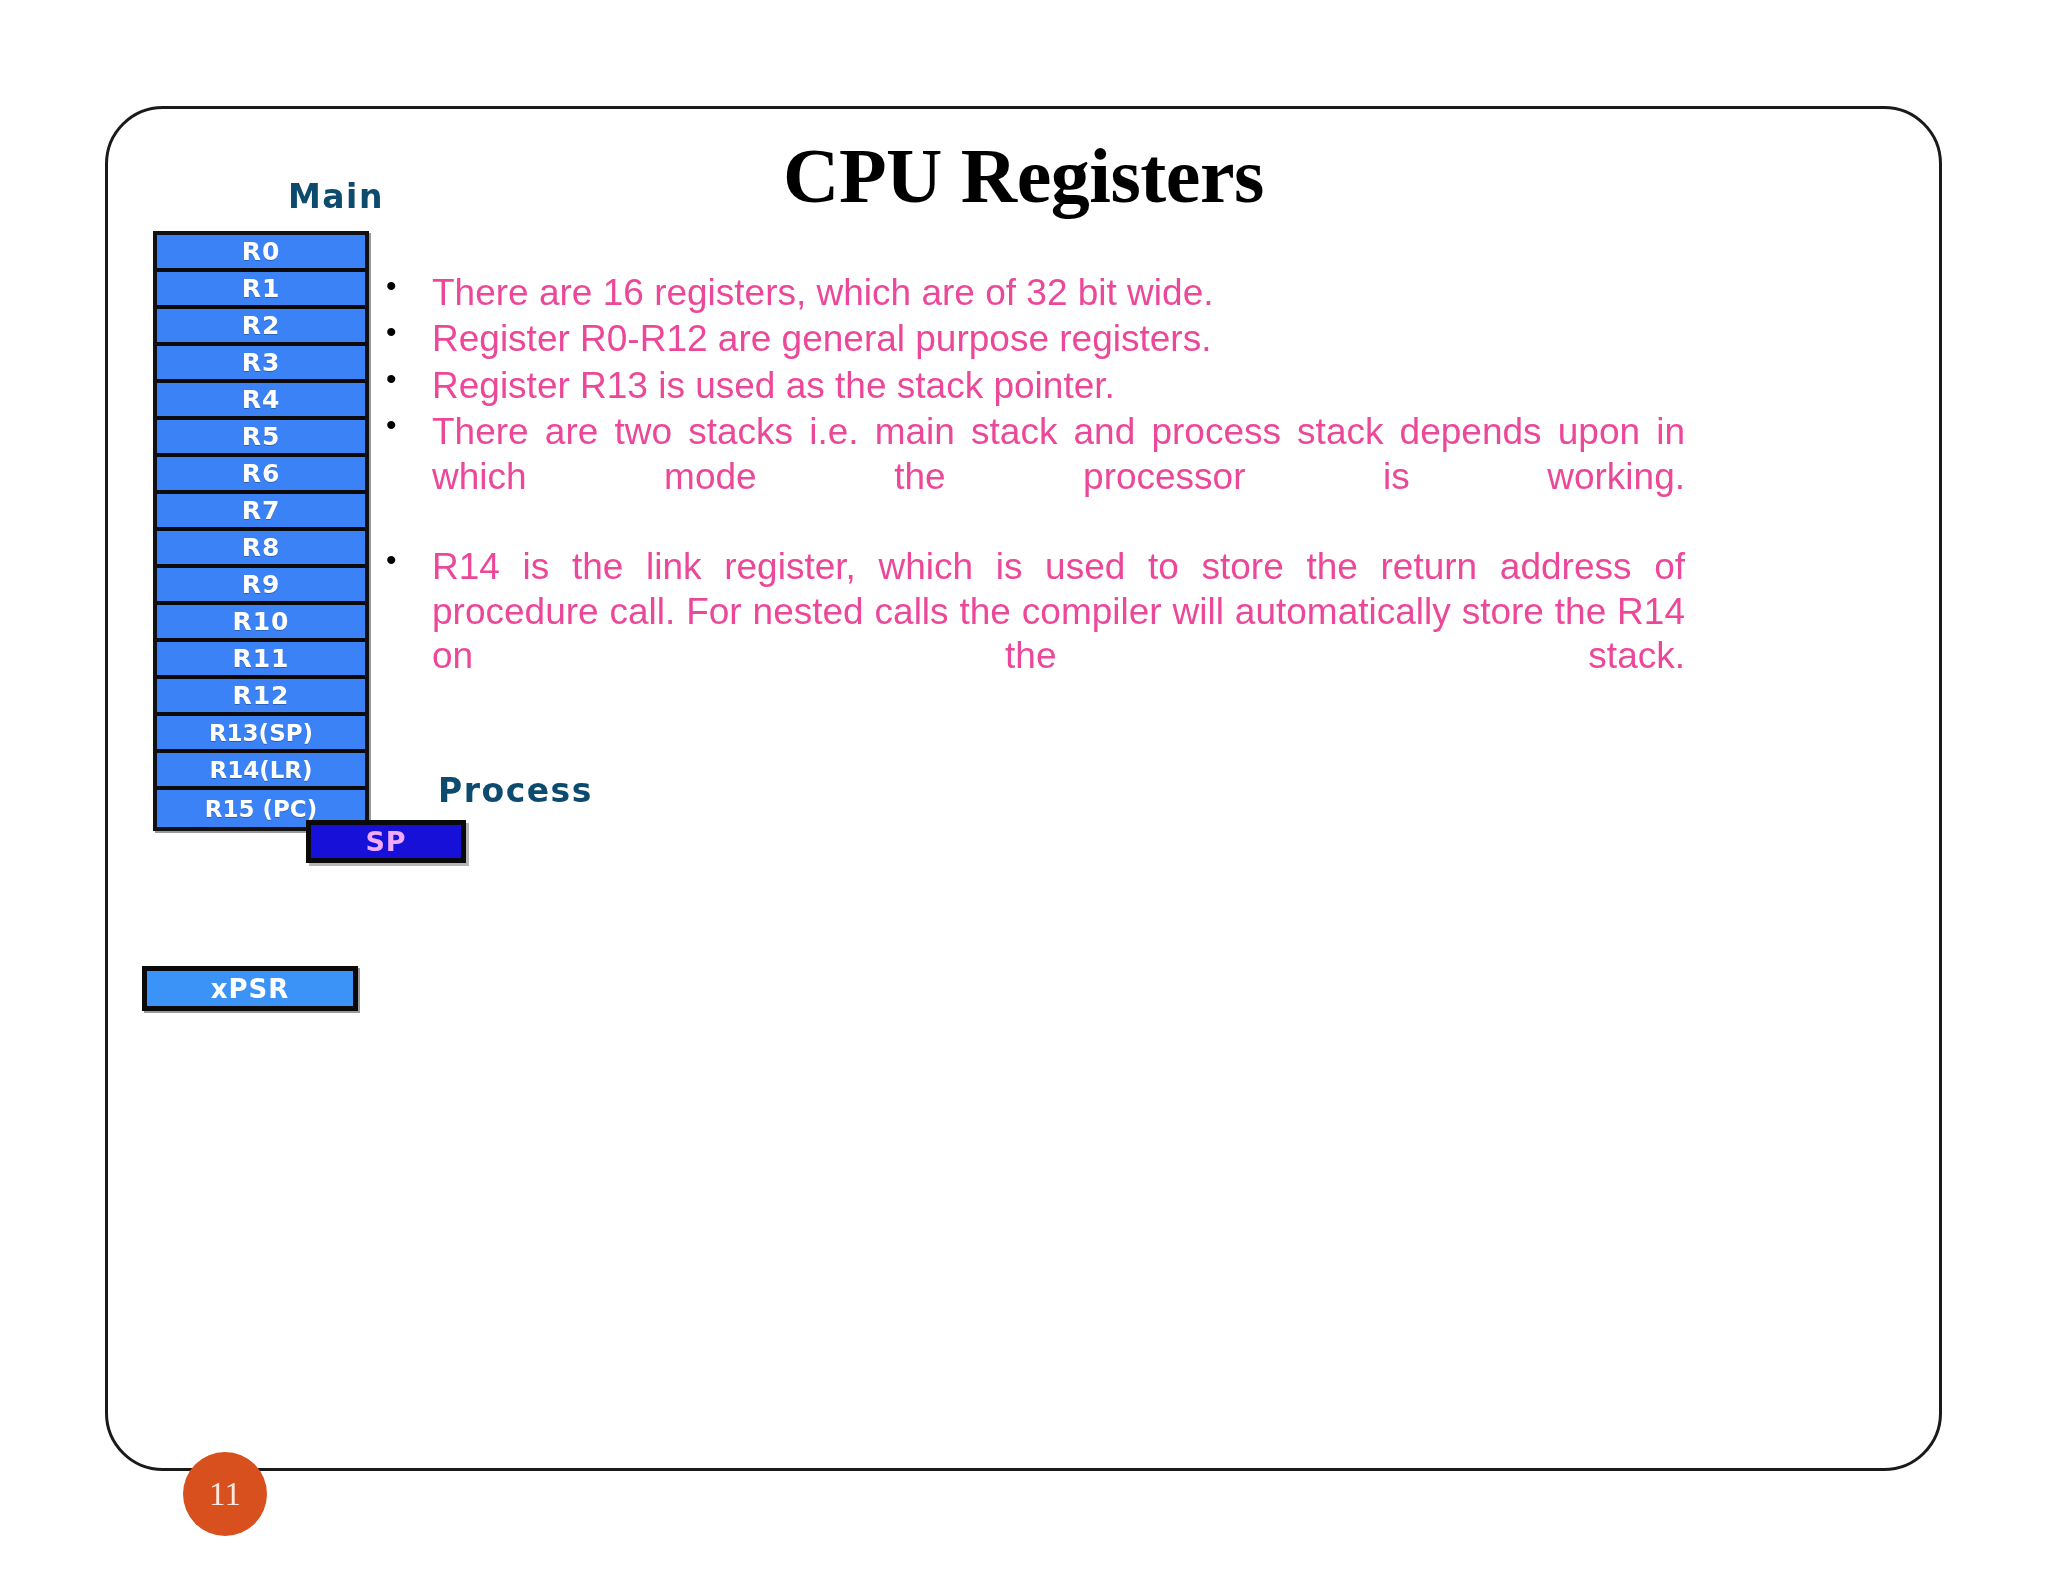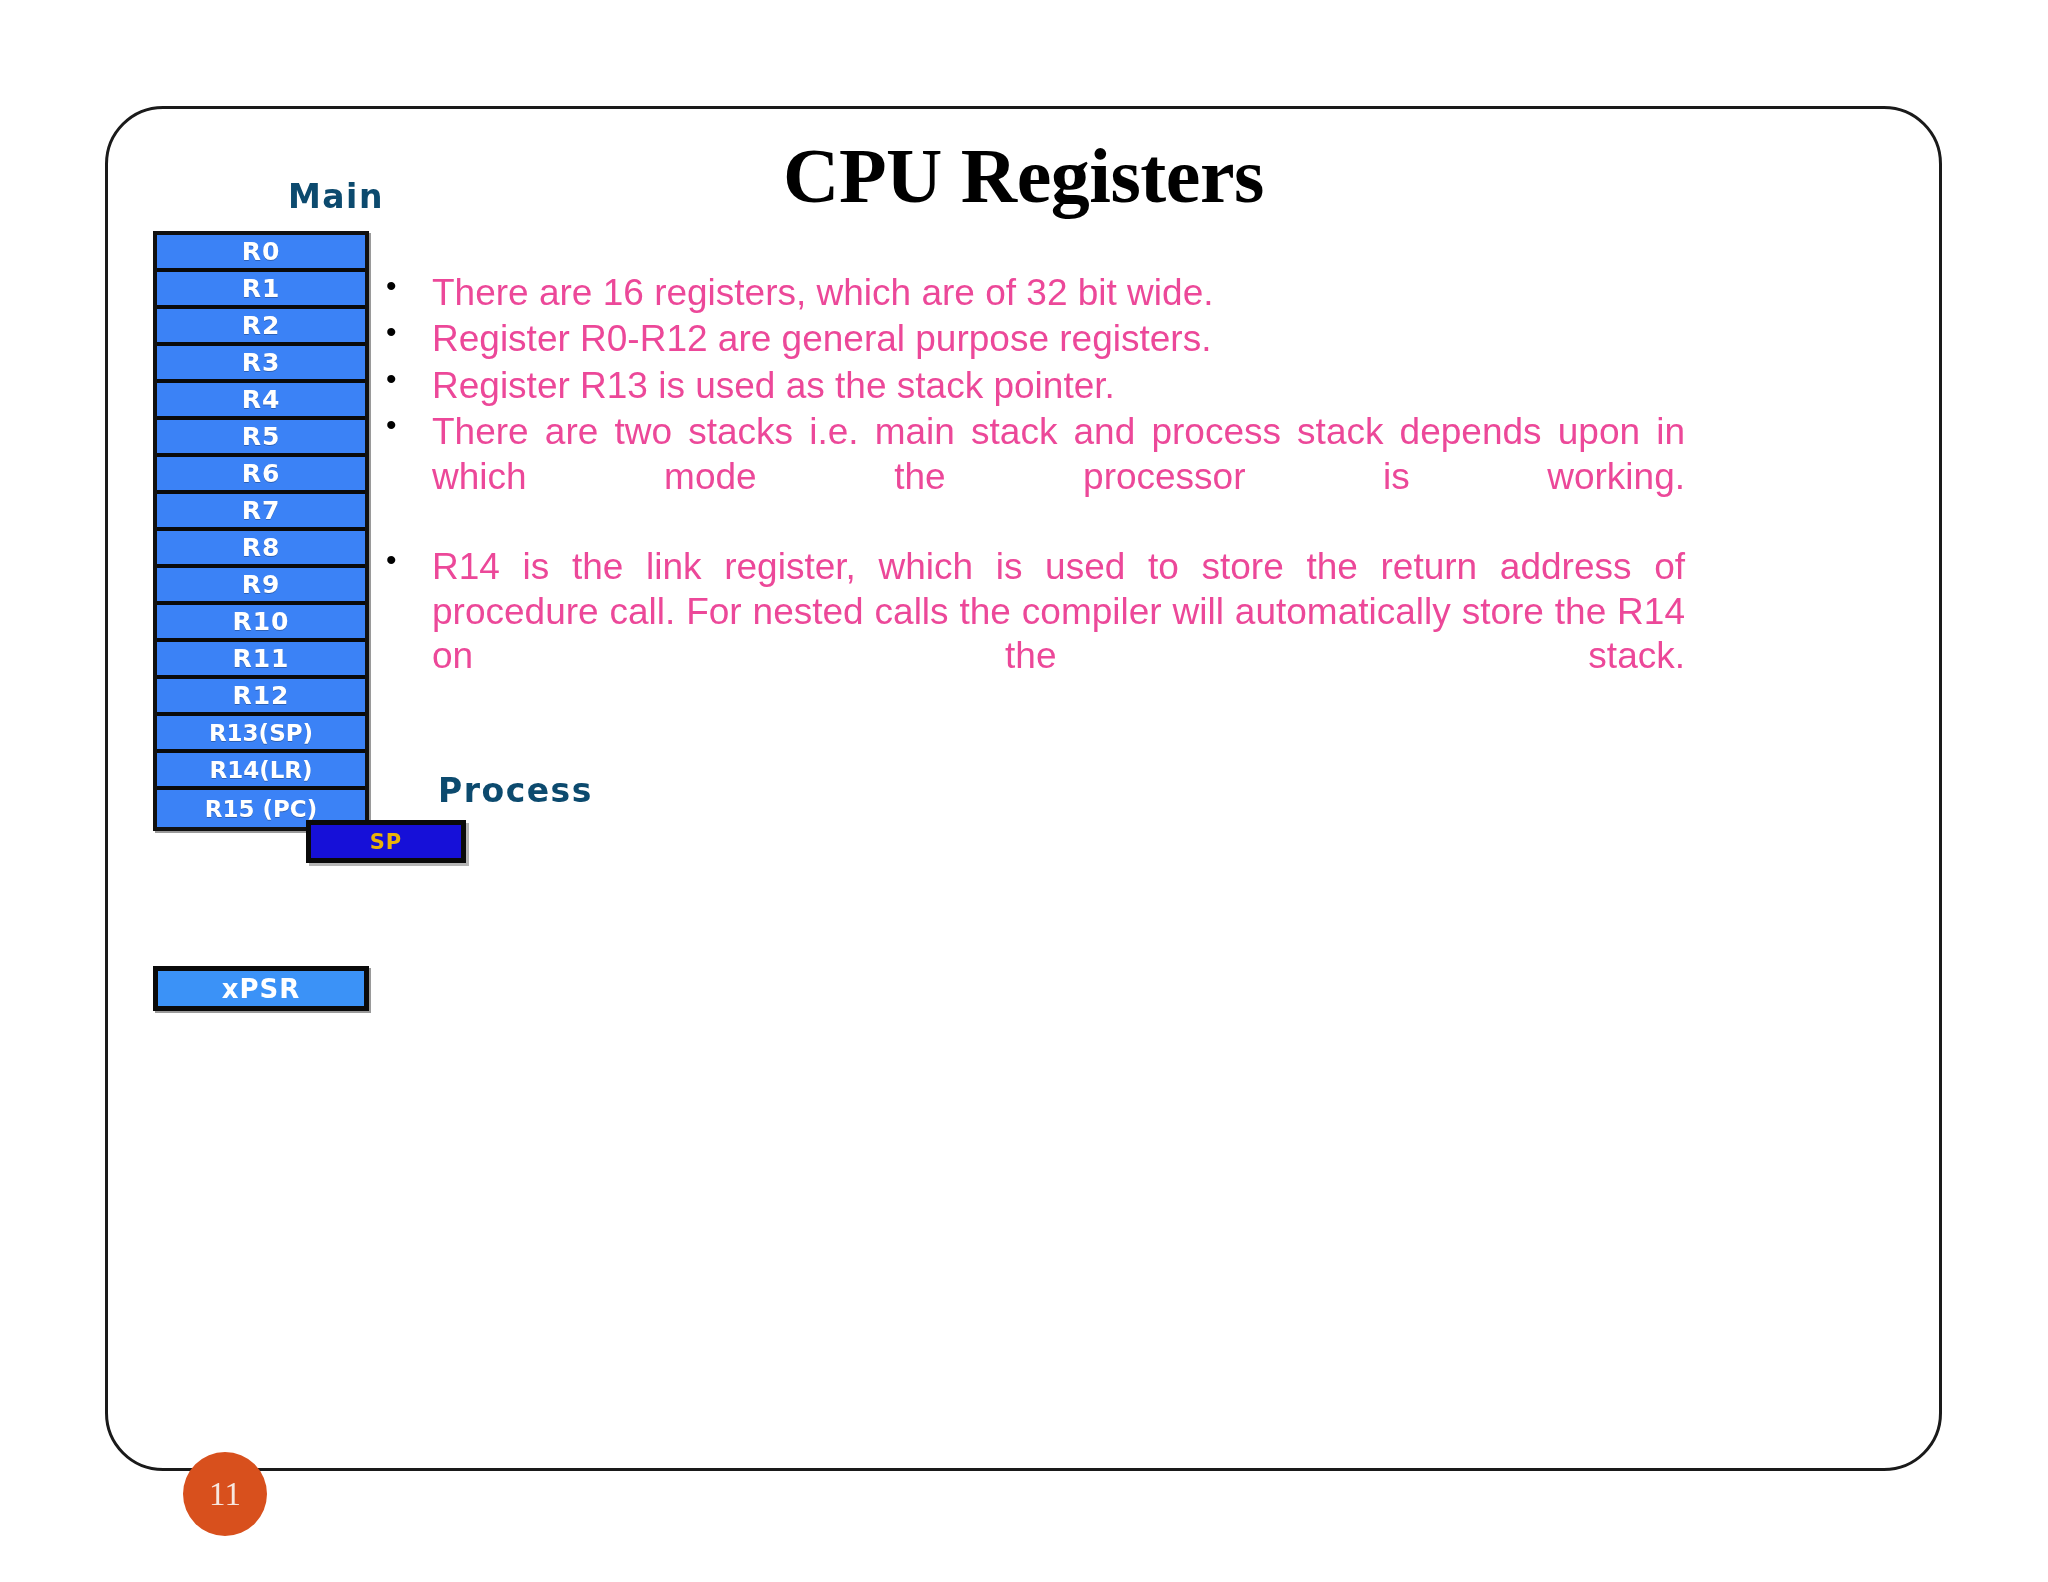--- a/index.html
+++ b/index.html
@@ -84,21 +84,21 @@
     color: #ffffff;
     letter-spacing: 1px;
     text-shadow: 0 1px 0 rgba(0,0,0,0.25);
     white-space: nowrap;
   }
   .reg-cell.narrow span { font-size: 23px; letter-spacing: 0px; }
 
   
   #xpsr-box {
     position: absolute;
-    left: 45px;
+    left: 34px;
     top: 857px;
     width: 216px;
     height: 45px;
     border: 5px solid #0a0a0a;
     background: #3b92f7;
     box-sizing: border-box;
     display: flex;
     align-items: center;
     justify-content: center;
     box-shadow: 2px 2px 0 #9a9a9a;
@@ -122,22 +122,22 @@
     background: #1610d8;
     box-sizing: border-box;
     display: flex;
     align-items: center;
     justify-content: center;
     box-shadow: 3px 3px 0 #b5b5b5;
   }
   #process-sp-box span {
     font-family: "DejaVu Sans", sans-serif;
     font-weight: bold;
-    font-size: 21px;
-    color: #eab308;
+    font-size: 27px;
+    color: #f0abfc;
     letter-spacing: 1px;
   }
 
   
   #register-diagram {
     position: absolute;
     left: 0;
     top: 0;
     width: 560px;
     height: 1000px;

